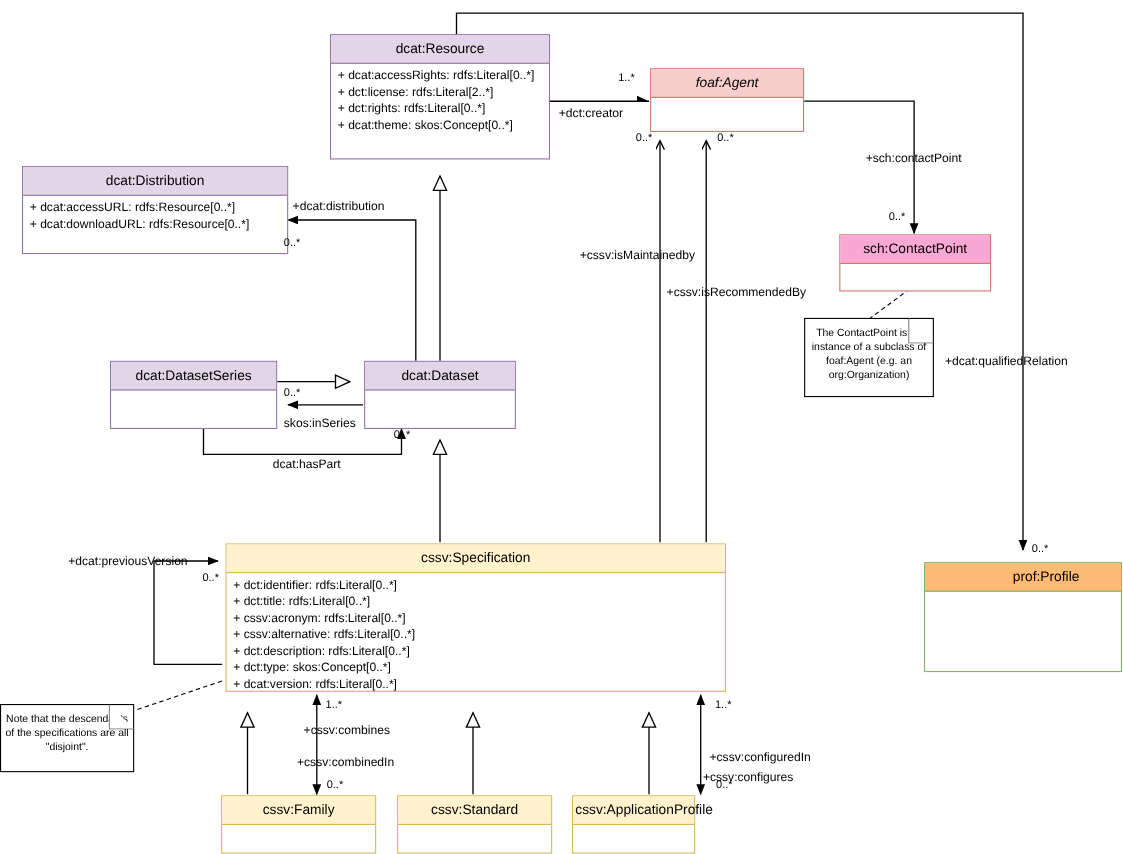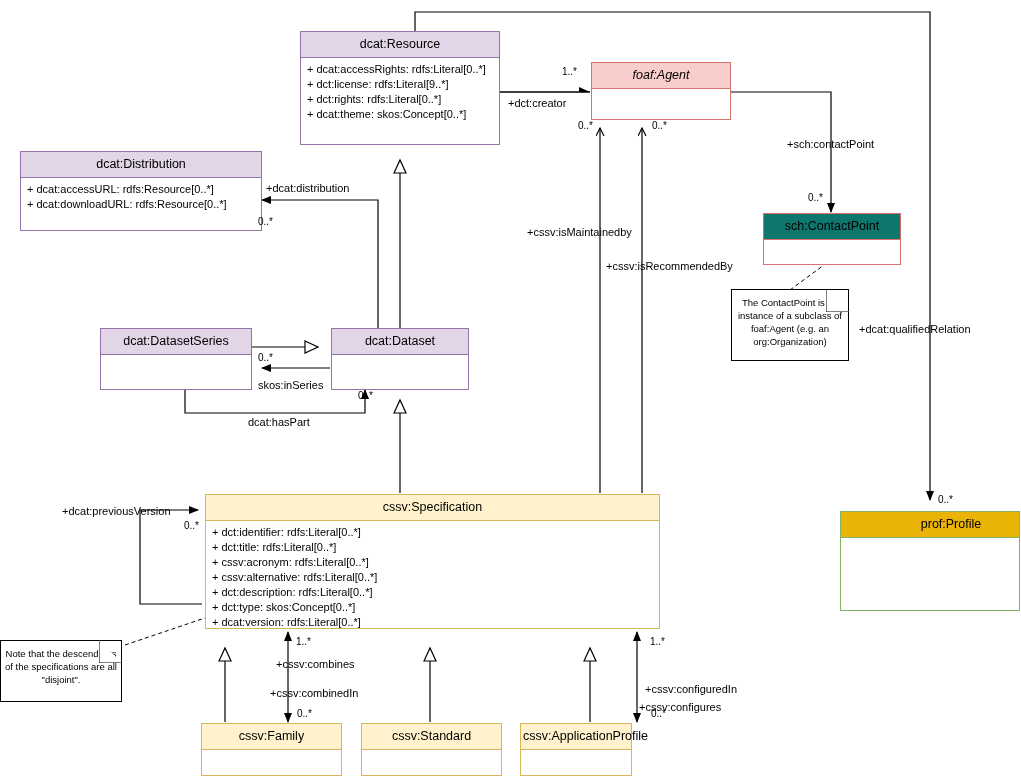--- a/index.html
+++ b/index.html
@@ -15,27 +15,27 @@
   .uml .body .attr{white-space:nowrap;}
 
   
   .c-purple{border-color:#9673a6;}
   .c-purple .hdr{background:#e1d5e7;border-bottom-color:#9673a6;}
   
   .c-red{border-color:#d6736f;}
   .c-red .hdr{background:#f8cecc;border-bottom-color:#d6736f;}
   
   .c-violet{border-color:#d6736f;}
-  .c-violet .hdr{background:#0f766e;border-bottom-color:#d6736f;}
+  .c-violet .hdr{background:#f9a8d4;border-bottom-color:#d6736f;}
   
   .c-yellow{border-color:#d6b656;}
   .c-yellow .hdr{background:#fff2cc;border-bottom-color:#d6b656;}
   
   .c-green{border-color:#82b366;}
-  .c-green .hdr{background:#eab308;border-bottom-color:#82b366;padding-left:44px;}
+  .c-green .hdr{background:#fdba74;border-bottom-color:#82b366;padding-left:44px;}
 
   .edge-label{position:absolute;font-size:11px;line-height:12px;color:#000;white-space:nowrap;}
   .mult{position:absolute;font-size:10px;line-height:11px;color:#000;white-space:nowrap;}
 
   .note{position:absolute;box-sizing:border-box;background:#ffffff;border:1px solid #000;
         font-size:9.5px;line-height:13px;text-align:center;color:#000;padding:6px 4px 3px;}
   .note .foldline{position:absolute;right:-1px;top:-1px;width:23px;height:23px;}
 </style>
 </head>
 <body>
@@ -141,21 +141,21 @@
         <path d="M637,690 L637,722" marker-end="url(#filledArrow)"></path>
       </g>
 
     </g>
   </svg>
 
   <div class="uml c-purple" style="left:300px;top:31px;width:200px;height:114px;">
     <div class="hdr">dcat:Resource</div>
     <div class="body">
       <div class="attr">+ dcat:accessRights: rdfs:Literal[0..*]</div>
-      <div class="attr">+ dct:license: rdfs:Literal[9..*]</div>
+      <div class="attr">+ dct:license: rdfs:Literal[2..*]</div>
       <div class="attr">+ dct:rights: rdfs:Literal[0..*]</div>
       <div class="attr">+ dcat:theme: skos:Concept[0..*]</div>
     </div>
   </div>
 
   <div class="uml c-purple" style="left:20px;top:151px;width:242px;height:80px;">
     <div class="hdr">dcat:Distribution</div>
     <div class="body">
       <div class="attr">+ dcat:accessURL: rdfs:Resource[0..*]</div>
       <div class="attr">+ dcat:downloadURL: rdfs:Resource[0..*]</div>

